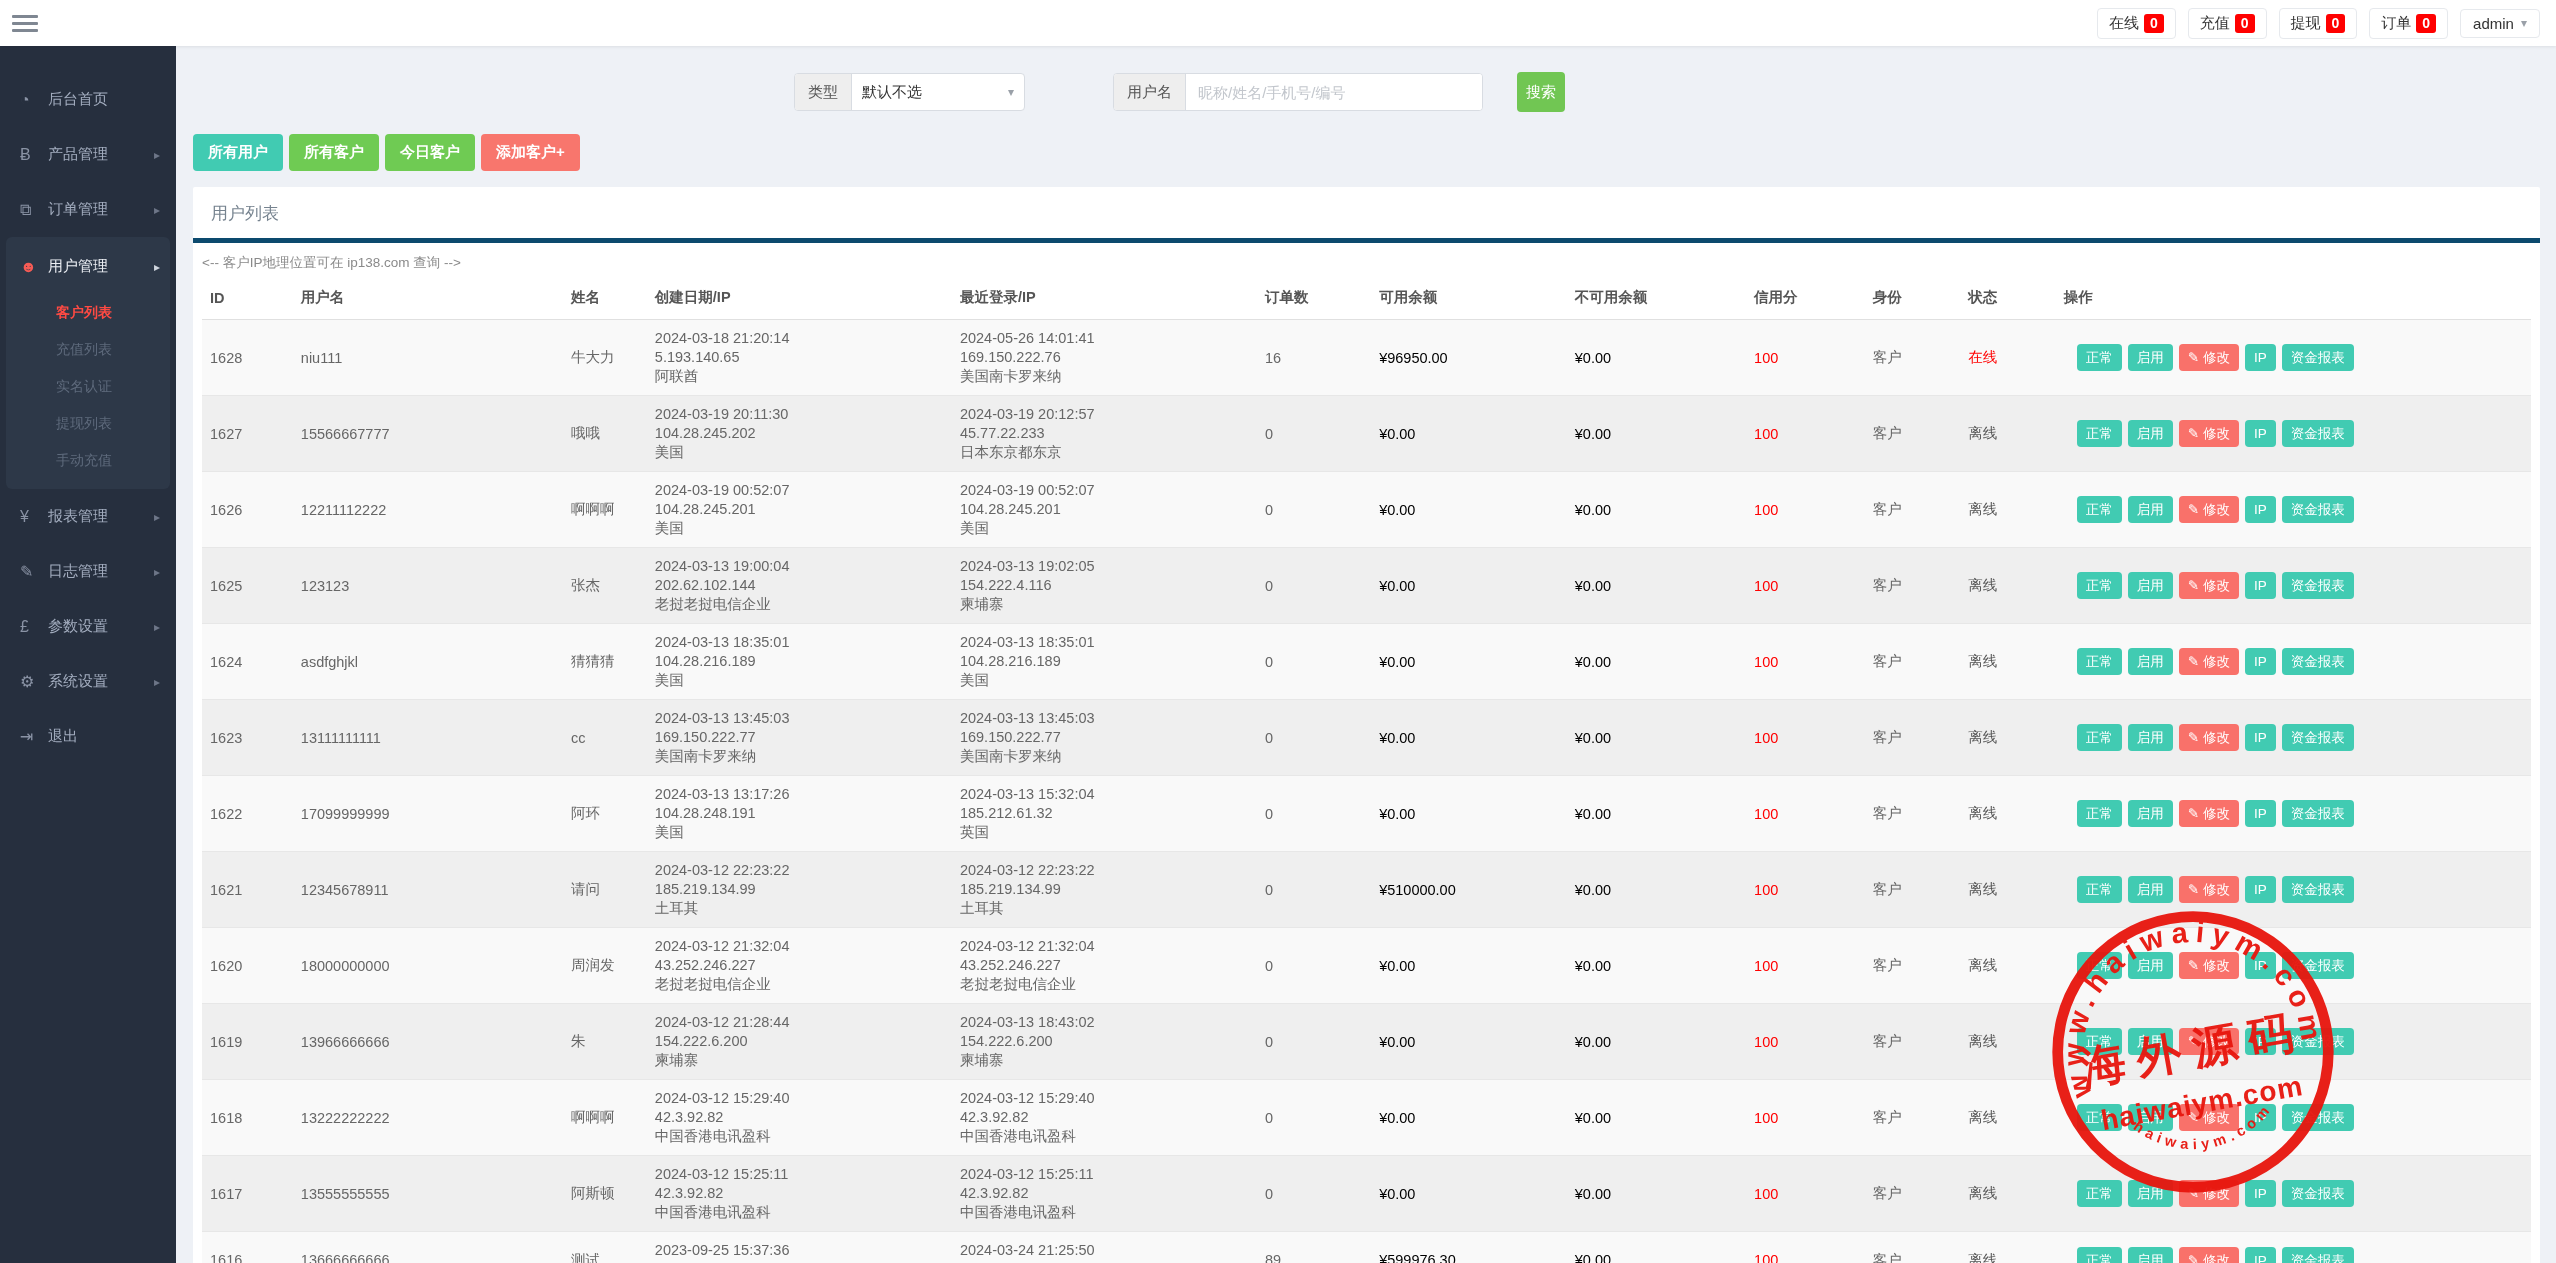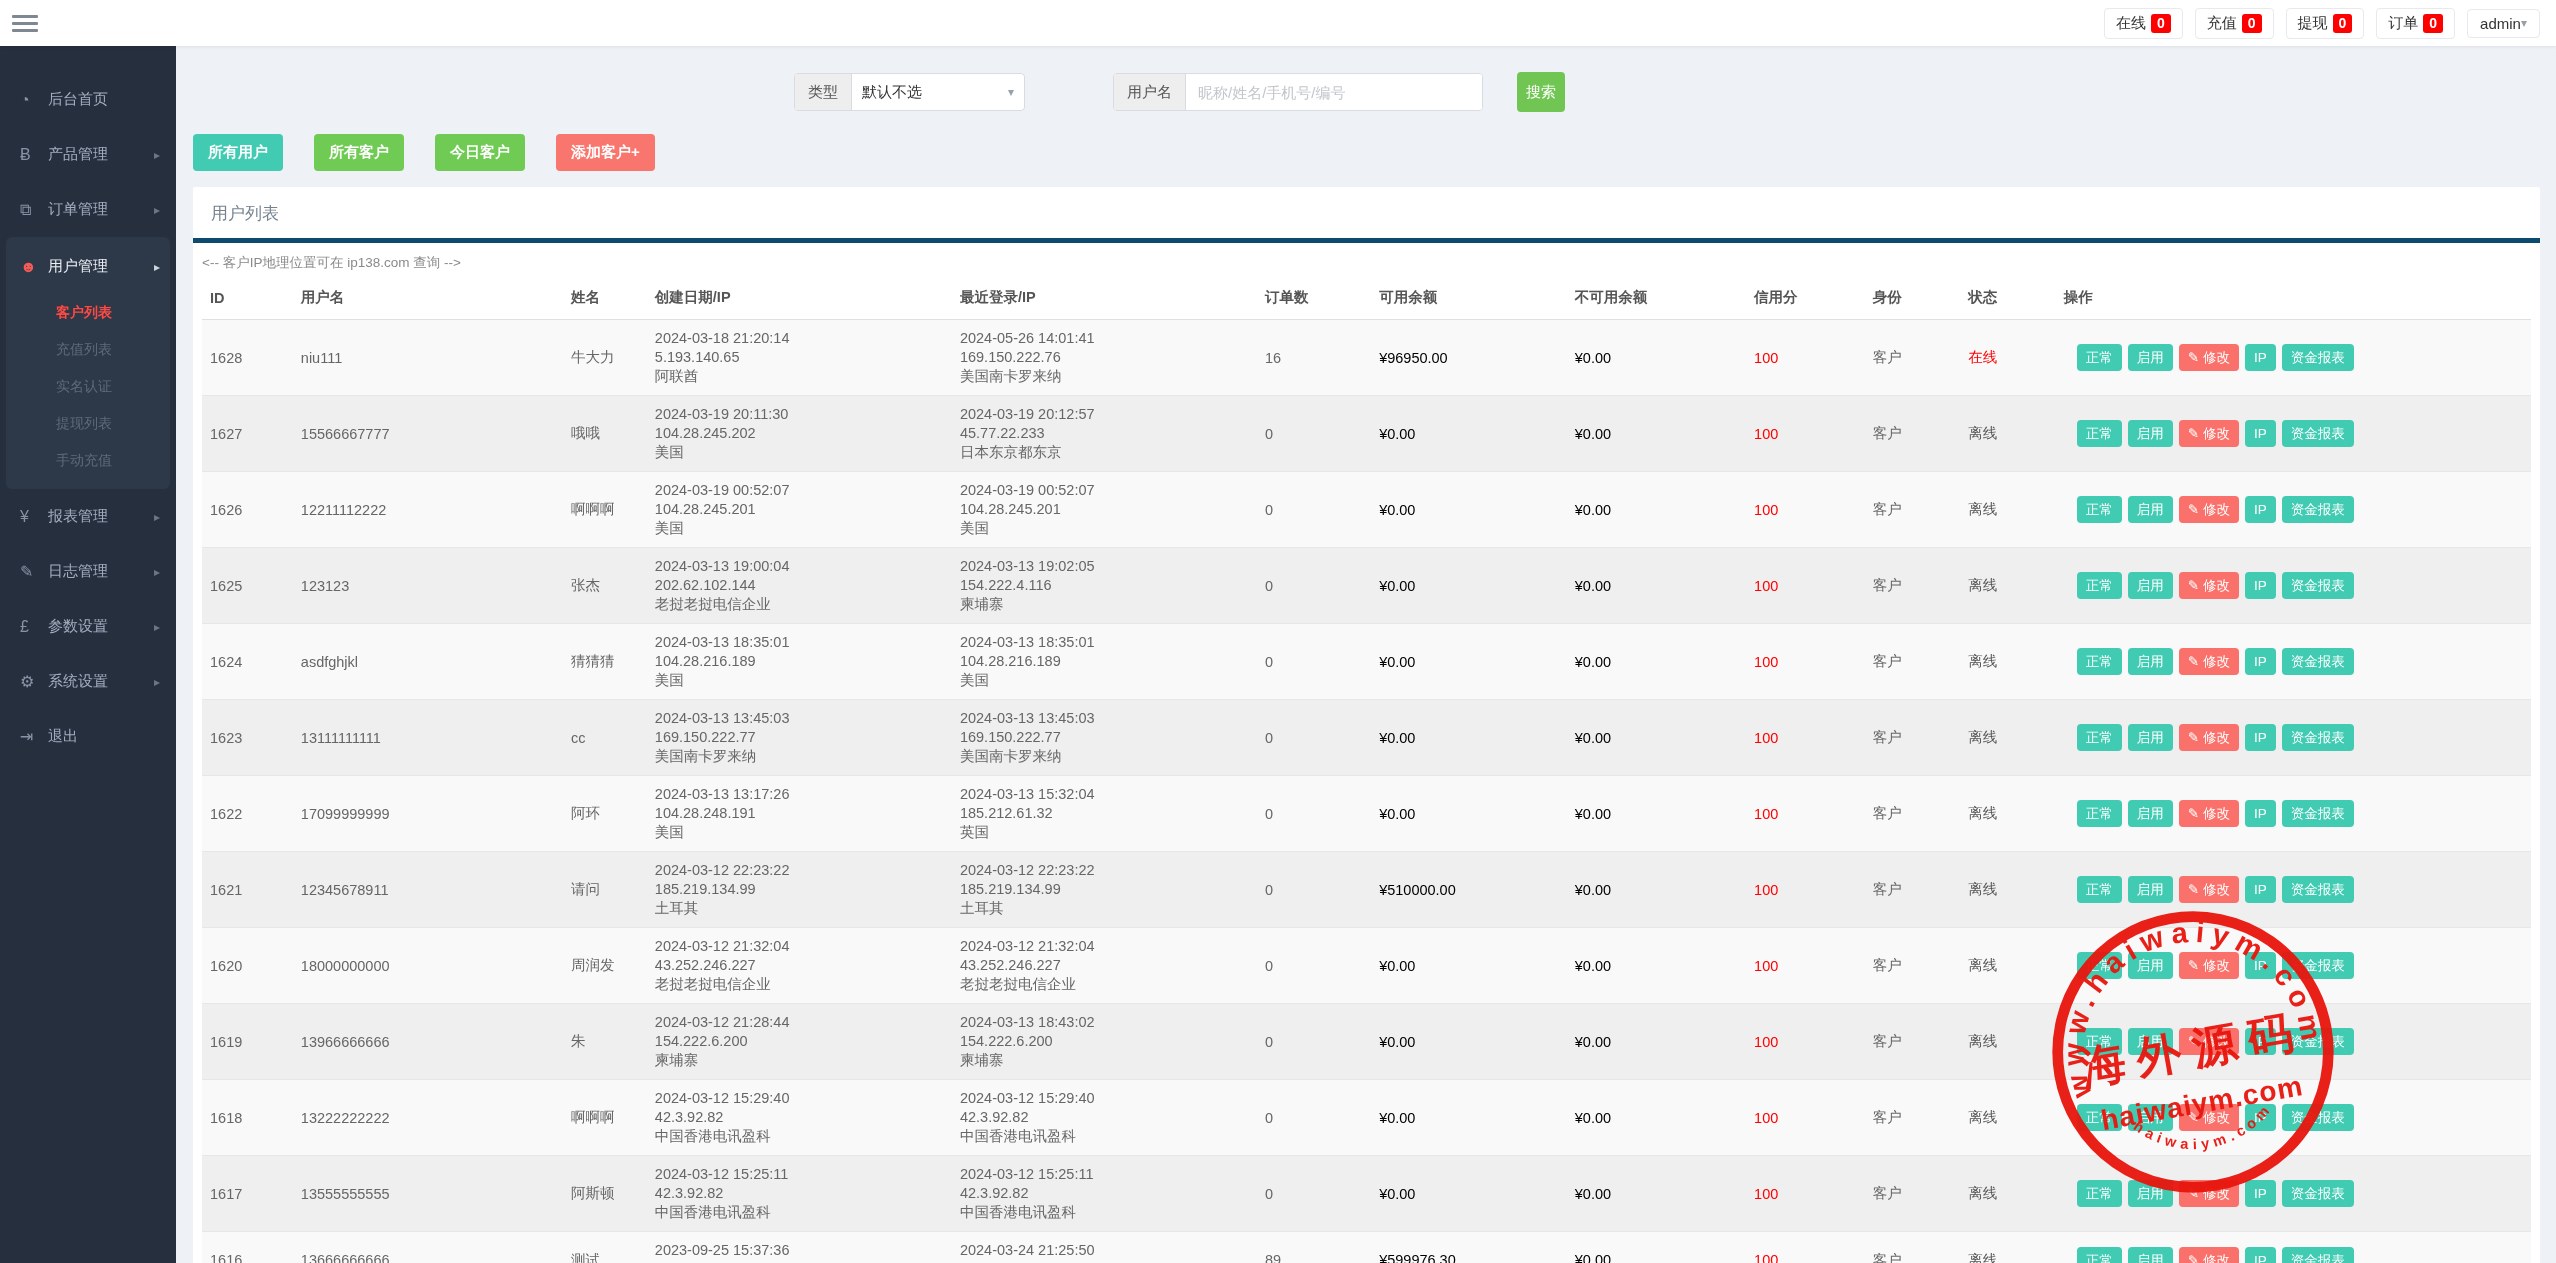--- a/index.html
+++ b/index.html
@@ -12,21 +12,21 @@
   .topbar{ position:absolute; top:0; left:0; width:2556px; height:46px; background:#fff;
     display:flex; align-items:center; justify-content:space-between; z-index:30;
     box-shadow:0 1px 3px rgba(0,0,0,.08); }
   .hamburger{ margin-left:12px; width:26px; cursor:pointer; }
   .hamburger div{ height:3px; background:#7f8792; margin:4px 0; border-radius:1px; }
   .topbar-right{ display:flex; align-items:center; gap:12px; margin-right:16px; }
   .stat-box{ display:flex; align-items:center; gap:5px; border:1px solid #e6e9ed; border-radius:4px;
     padding:5px 11px; font-size:15px; color:#333; background:#fff; cursor:pointer; }
   .badge{ background:#ff0000; color:#fff; font-weight:bold; font-size:14px; line-height:19px;
     padding:0 6px; border-radius:3px; }
-  .user-box{ display:flex; align-items:center; border:1px solid #e6e9ed; border-radius:4px;
+  .user-box{ display:flex; align-items:center; gap:7px; border:1px solid #e6e9ed; border-radius:4px;
     padding:5px 12px; font-size:15px; color:#333; cursor:pointer; }
   .caret{ color:#9aa0a8; font-size:12px; }
   
   .sidebar{ position:absolute; top:46px; left:0; bottom:0; width:176px; background:#262f3e; z-index:20; }
   .menu{ padding-top:26px; }
   .menu-item{ height:55px; display:flex; align-items:center; padding:0 16px 0 20px;
     color:#a3adbf; font-size:15px; cursor:pointer; }
   .menu-item .mi-icon{ width:28px; font-size:16px; color:#8a93a5; flex:none; }
   .menu-item .mi-arrow{ margin-left:auto; font-size:12px; color:#6d7688; }
   .menu-group{ background:#2d3848; border-radius:6px; margin:0 6px; padding:2px 0 10px 0; }
@@ -43,21 +43,21 @@
     background:#fff; overflow:hidden; height:38px; }
   .addon{ background:#eeeeee; border-right:1px solid #d8dce2; padding:0 13px; display:flex;
     align-items:center; font-size:15px; color:#555; }
   .fake-select{ width:172px; display:flex; align-items:center; justify-content:space-between;
     padding:17px 10px; font-size:15px; color:#333; cursor:pointer; }
   .grp-gap{ width:88px; }
   .text-input{ width:296px; border:none; outline:none; padding:0 12px; font-size:15px; color:#333; }
   .text-input::placeholder{ color:#c2c6cc; }
   .search-btn{ margin-left:34px; width:48px; height:40px; background:#71c653; color:#fff;
     border:none; border-radius:4px; font-size:15px; cursor:pointer; }
-  .toolbar{ display:flex; gap:31px; margin:22px 0 0 17px; }
+  .toolbar{ display:flex; gap:6px; margin:22px 0 0 17px; }
   .tb-btn{ height:37px; padding:0 15px; border:none; border-radius:4px; color:#fff;
     font-size:15px; font-weight:bold; cursor:pointer; }
   .tb-btn.teal{ background:#41cbb2; } .tb-btn.green{ background:#6fcb53; } .tb-btn.red{ background:#f8766d; }
   
   .panel{ margin:16px 16px 0 17px; background:#fff; border-radius:2px; }
   .panel-title{ padding:15px 18px 13px 18px; font-size:17px; color:#76838f; border-bottom:5px solid #0c4a6e; }
   .panel-note{ padding:11px 9px 4px 9px; font-size:13.5px; color:#8a8a8a; }
   table{ width:calc(100% - 18px); margin:0 9px; border-collapse:collapse; font-size:14.5px; color:#666; table-layout:fixed; }
   th{ text-align:left; font-weight:bold; color:#555; padding:12px 8px; border-bottom:1px solid #e0e0e0;
     white-space:nowrap; }

